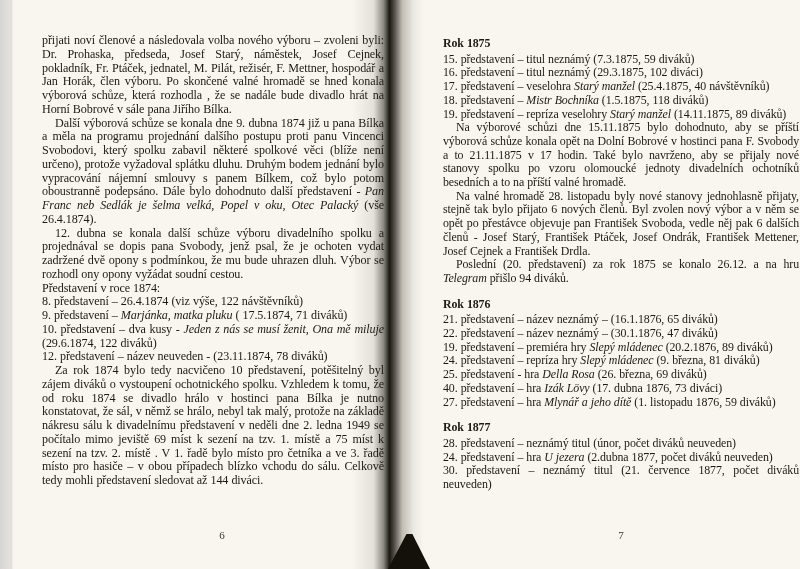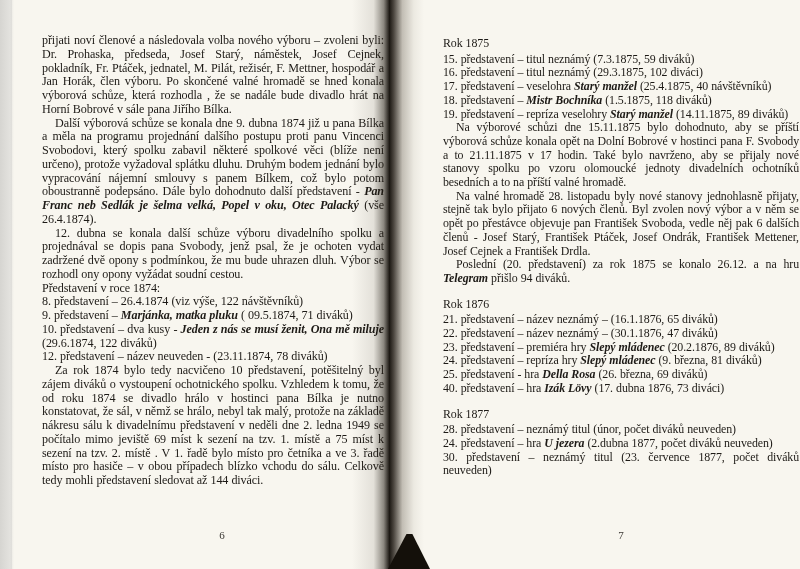--- a/index.html
+++ b/index.html
@@ -14,23 +14,23 @@
     background:var(--paper,#f8f6ef);
   }
   .page-text{
     position:absolute;
     text-align:justify;
     letter-spacing:-0.1px;
     word-spacing:0.2px;
   }
   .page-text .block{margin:0;}
   .page-text .indent{text-indent:13px;}
-  .page-text .h{font-weight:400;margin:0 17px 2px 0;}
+  .page-text .h{font-weight:700;margin:0 17px 2px 0;}
   .page-text .gap{margin-top:12px;}
-  .run-bi{font-weight:700;font-style:italic;}
+  .run-bi{font-weight:400;font-style:italic;}
   .left-text{
     left:30px;top:34px;width:342px;
     font-size:12.1px;line-height:13.75px;
   }
   .right-text{
     left:431px;top:37px;width:356px;
     font-size:11.9px;line-height:13.7px;
   }
   .page-number{
     position:absolute;top:529px;font-size:11px;text-align:center;
@@ -65,49 +65,50 @@
 
 <div class="stage">
   <div class="paper">
 
     <div class="page-text left-text">
         <div class="block p"><span>přijati noví členové a následovala volba nového výboru – zvoleni byli: Dr. Prohaska, předseda, Josef Starý, náměstek, Josef Cejnek, pokladník, Fr. Ptáček, jednatel, M. Pilát, režisér, F. Mettner, hospodář a Jan Horák, člen výboru. Po skončené valné hromadě se hned konala výborová schůze, která rozhodla , že se nadále bude divadlo hrát na Horní Bobrové v sále pana Jiřího Bílka.</span></div>
         <div class="block p indent"><span>Další výborová schůze se konala dne 9. dubna 1874 již u pana Bílka a měla na programu projednání dalšího postupu proti panu Vincenci Svobodovi, který spolku zabavil některé spolkové věci (blíže není určeno), protože vyžadoval splátku dluhu. Druhým bodem jednání bylo vypracování nájemní smlouvy s panem Bílkem, což bylo potom oboustranně podepsáno. Dále bylo dohodnuto další představení - </span><span class="run-bi">Pan Franc neb Sedlák je šelma velká, Popel v oku, Otec Palacký</span><span> (vše 26.4.1874).</span></div>
         <div class="block p indent"><span>12. dubna se konala další schůze výboru divadelního spolku a projednával se dopis pana Svobody, jenž psal, že je ochoten vydat zadržené dvě opony s podmínkou, že mu bude uhrazen dluh. Výbor se rozhodl ony opony vyžádat soudní cestou.</span></div>
         <div class="block item"><span>Představení v roce 1874:</span></div>
         <div class="block item"><span>8. představení – 26.4.1874 (viz výše, 122 návštěvníků)</span></div>
-        <div class="block item"><span>9. představení – </span><span class="run-bi">Marjánka, matka pluku</span><span> ( 09.5.1874, 71 diváků)</span></div>
+        <div class="block item"><span>9. představení – </span><span class="run-bi">Marjánka, matka pluku</span><span> ( 17.5.1874, 71 diváků)</span></div>
         <div class="block item"><span>10. představení – dva kusy - </span><span class="run-bi">Jeden z nás se musí ženit, Ona mě miluje</span><span> (29.6.1874, 122 diváků)</span></div>
         <div class="block item"><span>12. představení – název neuveden  - (23.11.1874, 78 diváků)</span></div>
         <div class="block p indent"><span>Za rok 1874 bylo tedy nacvičeno 10 představení, potěšitelný byl zájem diváků o vystoupení ochotnického spolku. Vzhledem k tomu, že od roku 1874 se divadlo hrálo v hostinci pana Bílka je nutno konstatovat, že sál, v němž se hrálo, nebyl tak malý, protože na základě nákresu sálu k divadelnímu představení v neděli dne 2. ledna 1949 se počítalo mimo jeviště  69 míst k sezení na tzv. 1. místě a 75 míst k sezení na tzv. 2. místě . V 1. řadě bylo místo pro četníka  a ve 3. řadě místo pro hasiče – v obou případech blízko vchodu do sálu. Celkově tedy mohli představení sledovat až 144 diváci.</span></div>
       </div>
 
     <div class="page-number left-num">6</div>
 
     <div class="page-text right-text">
         <div class="block h"><span>Rok 1875</span></div>
         <div class="block item"><span>15. představení – titul neznámý (7.3.1875, 59 diváků)</span></div>
         <div class="block item"><span>16. představení – titul neznámý (29.3.1875, 102 diváci)</span></div>
         <div class="block item"><span>17. představení – veselohra </span><span class="run-bi">Starý manžel</span><span> (25.4.1875, 40 návštěvníků)</span></div>
         <div class="block item"><span>18. představení – </span><span class="run-bi">Mistr Bochníka</span><span> (1.5.1875, 118 diváků)</span></div>
         <div class="block item"><span>19. představení – repríza veselohry </span><span class="run-bi">Starý manžel</span><span> (14.11.1875, 89 diváků)</span></div>
         <div class="block p indent"><span>Na výborové schůzi dne 15.11.1875 bylo dohodnuto, aby se příští výborová schůze konala opět na Dolní Bobrové v hostinci pana F. Svobody a to 21.11.1875 v 17 hodin. Také bylo navrženo, aby se přijaly nové stanovy spolku po vzoru olomoucké jednoty divadelních ochotníků besedních a to na příští valné hromadě.</span></div>
         <div class="block p indent"><span>Na valné hromadě 28. listopadu byly nové stanovy jednohlasně přijaty, stejně tak bylo přijato 6 nových členů. Byl zvolen nový výbor a v něm se opět po přestávce objevuje pan František Svoboda, vedle něj pak 6 dalších členů  - Josef Starý, František Ptáček, Josef Ondrák, František Mettener, Josef Cejnek a František Drdla.</span></div>
         <div class="block p indent"><span>Poslední (20. představení) za rok 1875 se konalo 26.12. a na hru </span><span class="run-bi">Telegram</span><span> přišlo 94 diváků.</span></div>
         <div class="block h gap"><span>Rok 1876</span></div>
         <div class="block item"><span>21. představení – název neznámý – (16.1.1876, 65 diváků)</span></div>
         <div class="block item"><span>22. představení – název neznámý – (30.1.1876, 47 diváků)</span></div>
-        <div class="block item"><span>23. představení – premiéra hry </span><span class="run-bi">Slepý mládenec</span><span> (20.2.1876,  89 diváků)</span></div>
+        <div class="block item"><span>19. představení – premiéra hry </span><span class="run-bi">Slepý mládenec</span><span> (20.2.1876,  89 diváků)</span></div>
         <div class="block item"><span>24. představení – repríza hry </span><span class="run-bi">Slepý mládenec</span><span> (9. března, 81 diváků)</span></div>
         <div class="block item"><span>25. představení  - hra </span><span class="run-bi">Della Rosa</span><span> (26. března, 69 diváků)</span></div>
         <div class="block item"><span>40. představení – hra </span><span class="run-bi">Izák Lövy</span><span> (17. dubna 1876, 73 diváci)</span></div>
+        <div class="block item"><span>27. představení – hra </span><span class="run-bi">Mlynář a jeho dítě</span><span> (1. listopadu 1876, 59 diváků)</span></div>
         <div class="block h gap"><span>Rok 1877</span></div>
         <div class="block item"><span>28. představení – neznámý titul (únor, počet diváků neuveden)</span></div>
         <div class="block item"><span>24. představení – hra </span><span class="run-bi">U jezera</span><span> (2.dubna 1877, počet diváků neuveden)</span></div>
-        <div class="block item"><span>30. představení – neznámý titul (23. července 1877, počet diváků neuveden)</span></div>
+        <div class="block item"><span>30. představení – neznámý titul (21. července 1877, počet diváků neuveden)</span></div>
       </div>
 
     <div class="page-number right-num">7</div>
 
     <div class="gutter-shadow"></div>
     <div class="gutter-blob"></div>
   </div>
   <div class="edge-shade"></div>
 </div>
 

